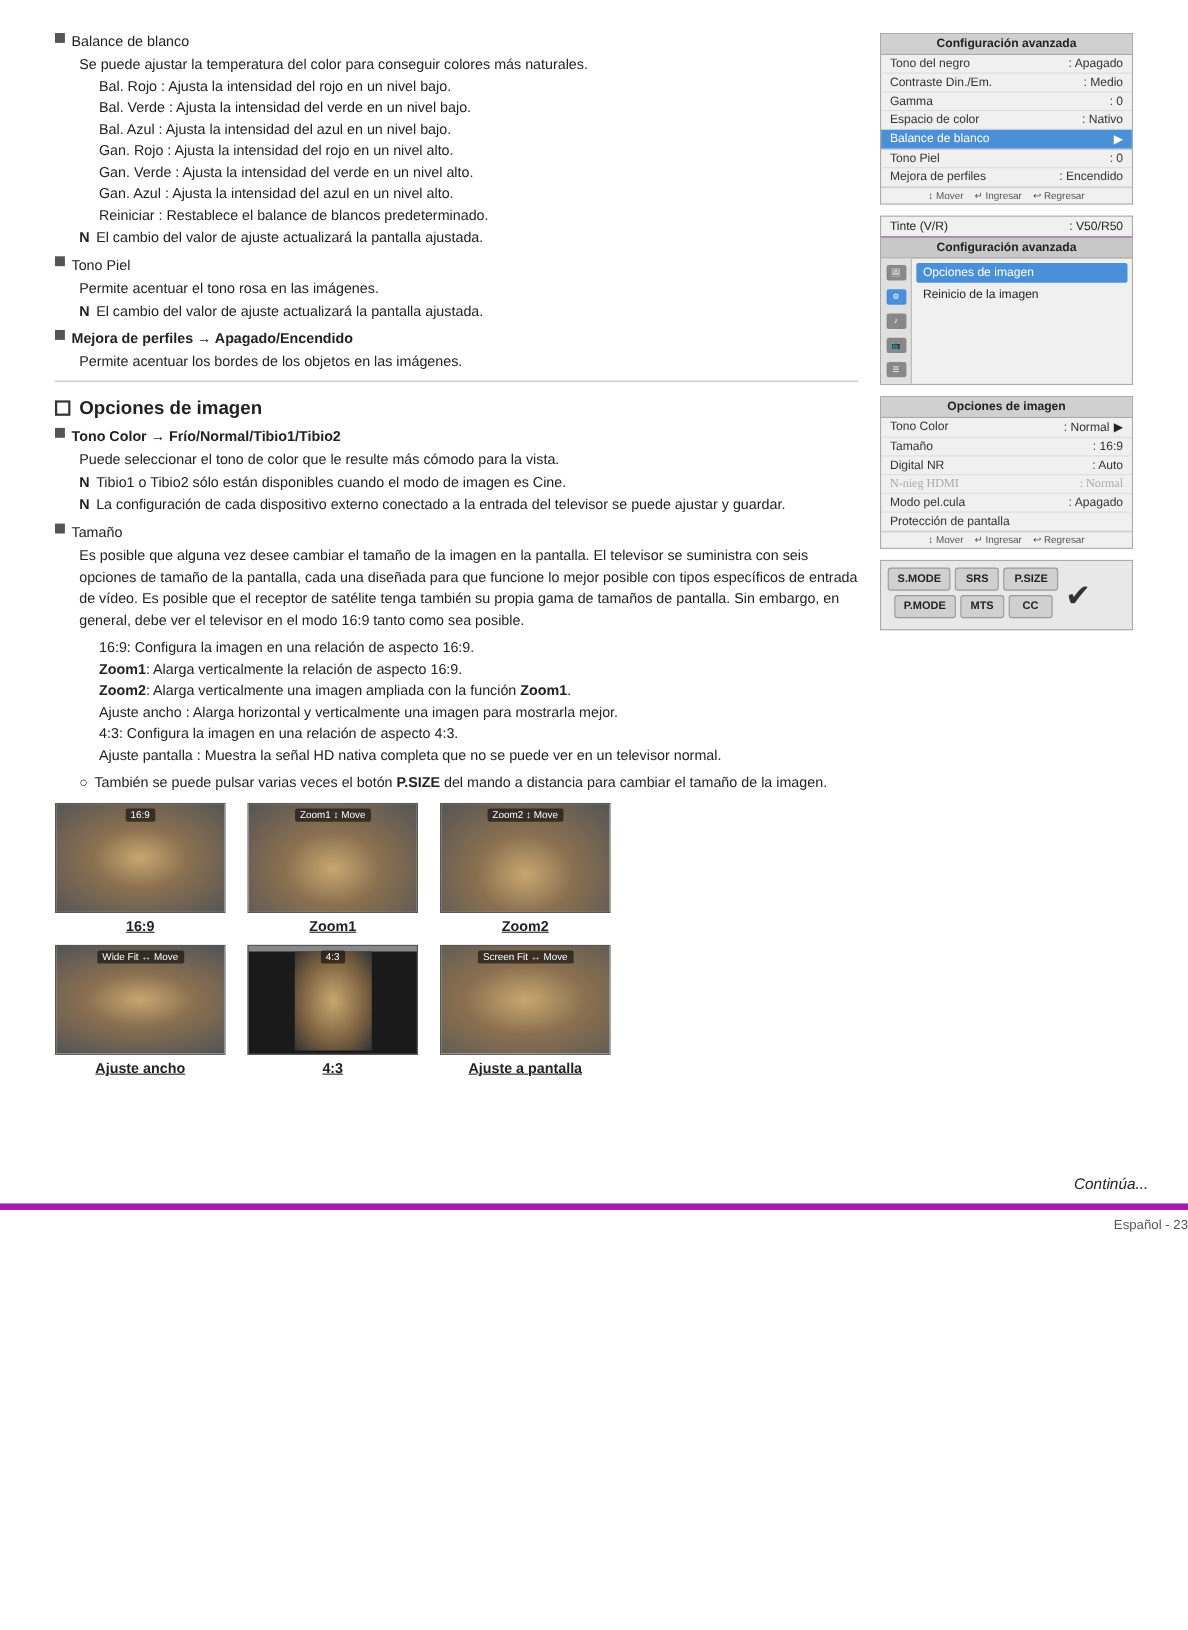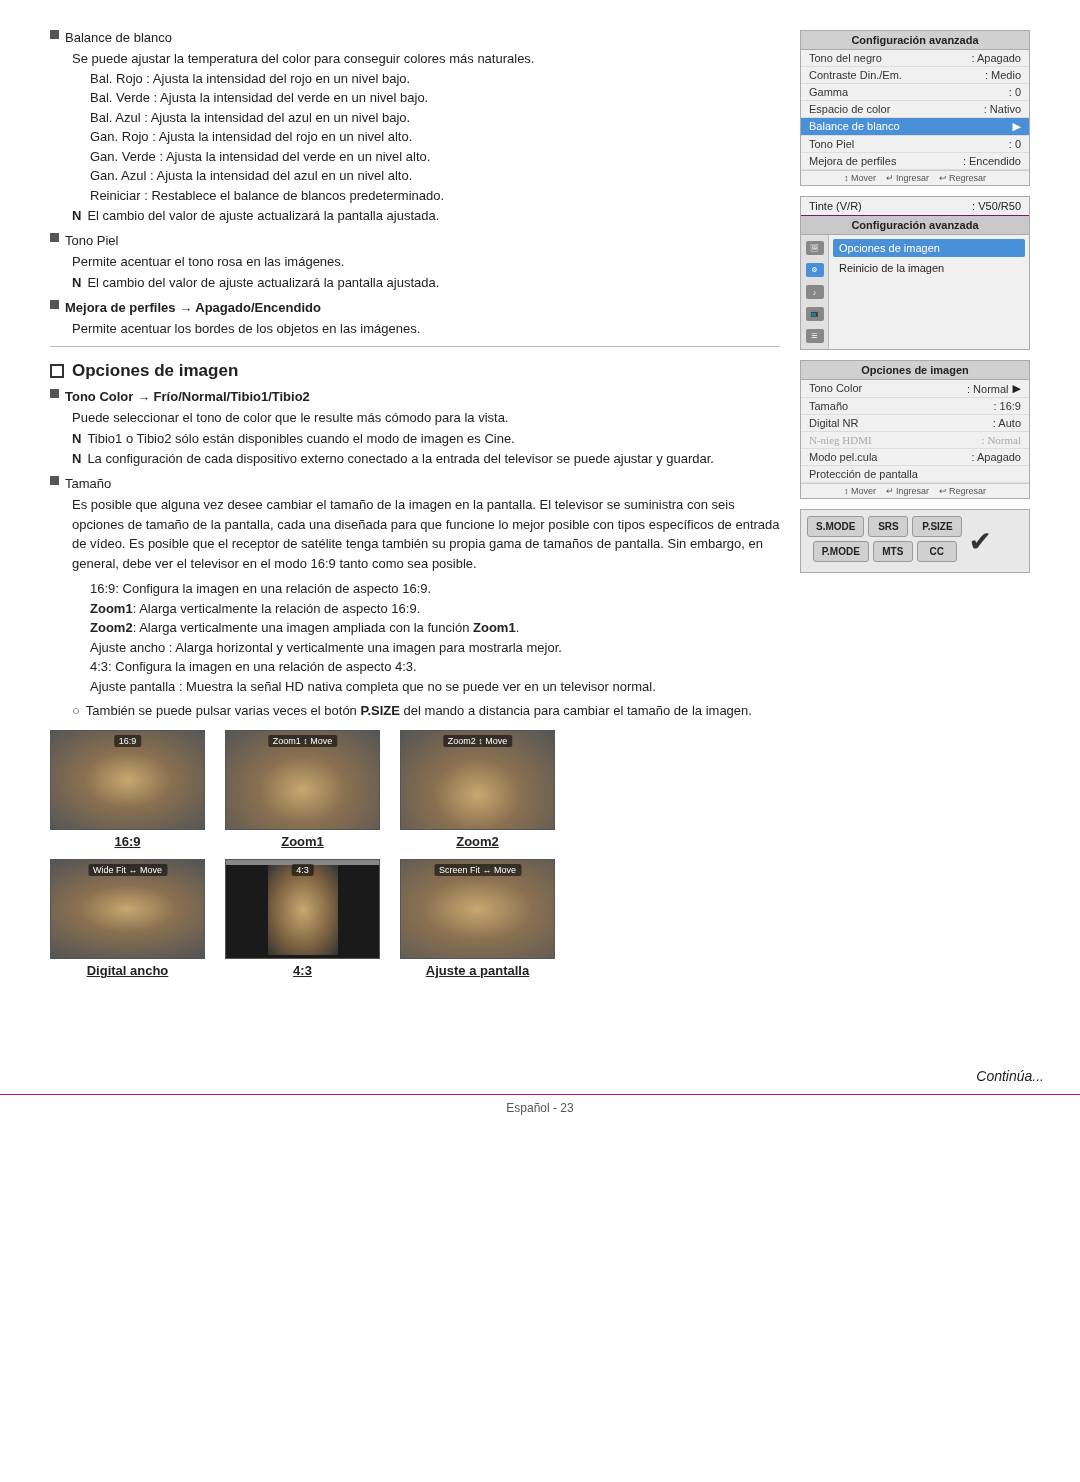--- a/index.html
+++ b/index.html
@@ -222,25 +222,25 @@
     .continua {
       text-align: right;
       font-style: italic;
       font-size: 14px;
       margin-top: 20px;
       padding-right: 36px;
     }
 
     
     .page-footer {
-      text-align: center;
+      text-align: right;
       font-size: 12px;
       color: #555;
       margin-top: 10px;
-      border-top: 1px solid #a21caf;
+      border-top: 6px solid #a21caf;
       padding-top: 6px;
     }
 
     .divider-line {
       border: none;
       border-top: 1px solid #bbb;
       margin: 8px 0;
     }
   </style>
 </head>
@@ -353,21 +353,21 @@
         <span class="thumb-label">Zoom2</span>
       </div>
     </div>
 
     <div class="thumbnails-row">
       <div class="thumb-group">
         <div class="thumb-box">
           <div class="thumb-inner" style="background: radial-gradient(ellipse 80% 60% at center, #c8a870 0%, #8a7050 40%, #555 100%);"></div>
           <div class="label-tag">Wide Fit ↔ Move</div>
         </div>
-        <span class="thumb-label">Digital ancho</span>
+        <span class="thumb-label">Ajuste ancho</span>
       </div>
       <div class="thumb-group">
         <div class="thumb-box">
           <div class="thumb-inner-dark">
             <div style="width:70px;height:90px;background:radial-gradient(ellipse at center, #c8a870 0%, #7a6040 60%, #333 100%);margin:auto;margin-top:5px;"></div>
           </div>
           <div class="label-tag">4:3</div>
         </div>
         <span class="thumb-label">4:3</span>
       </div>

